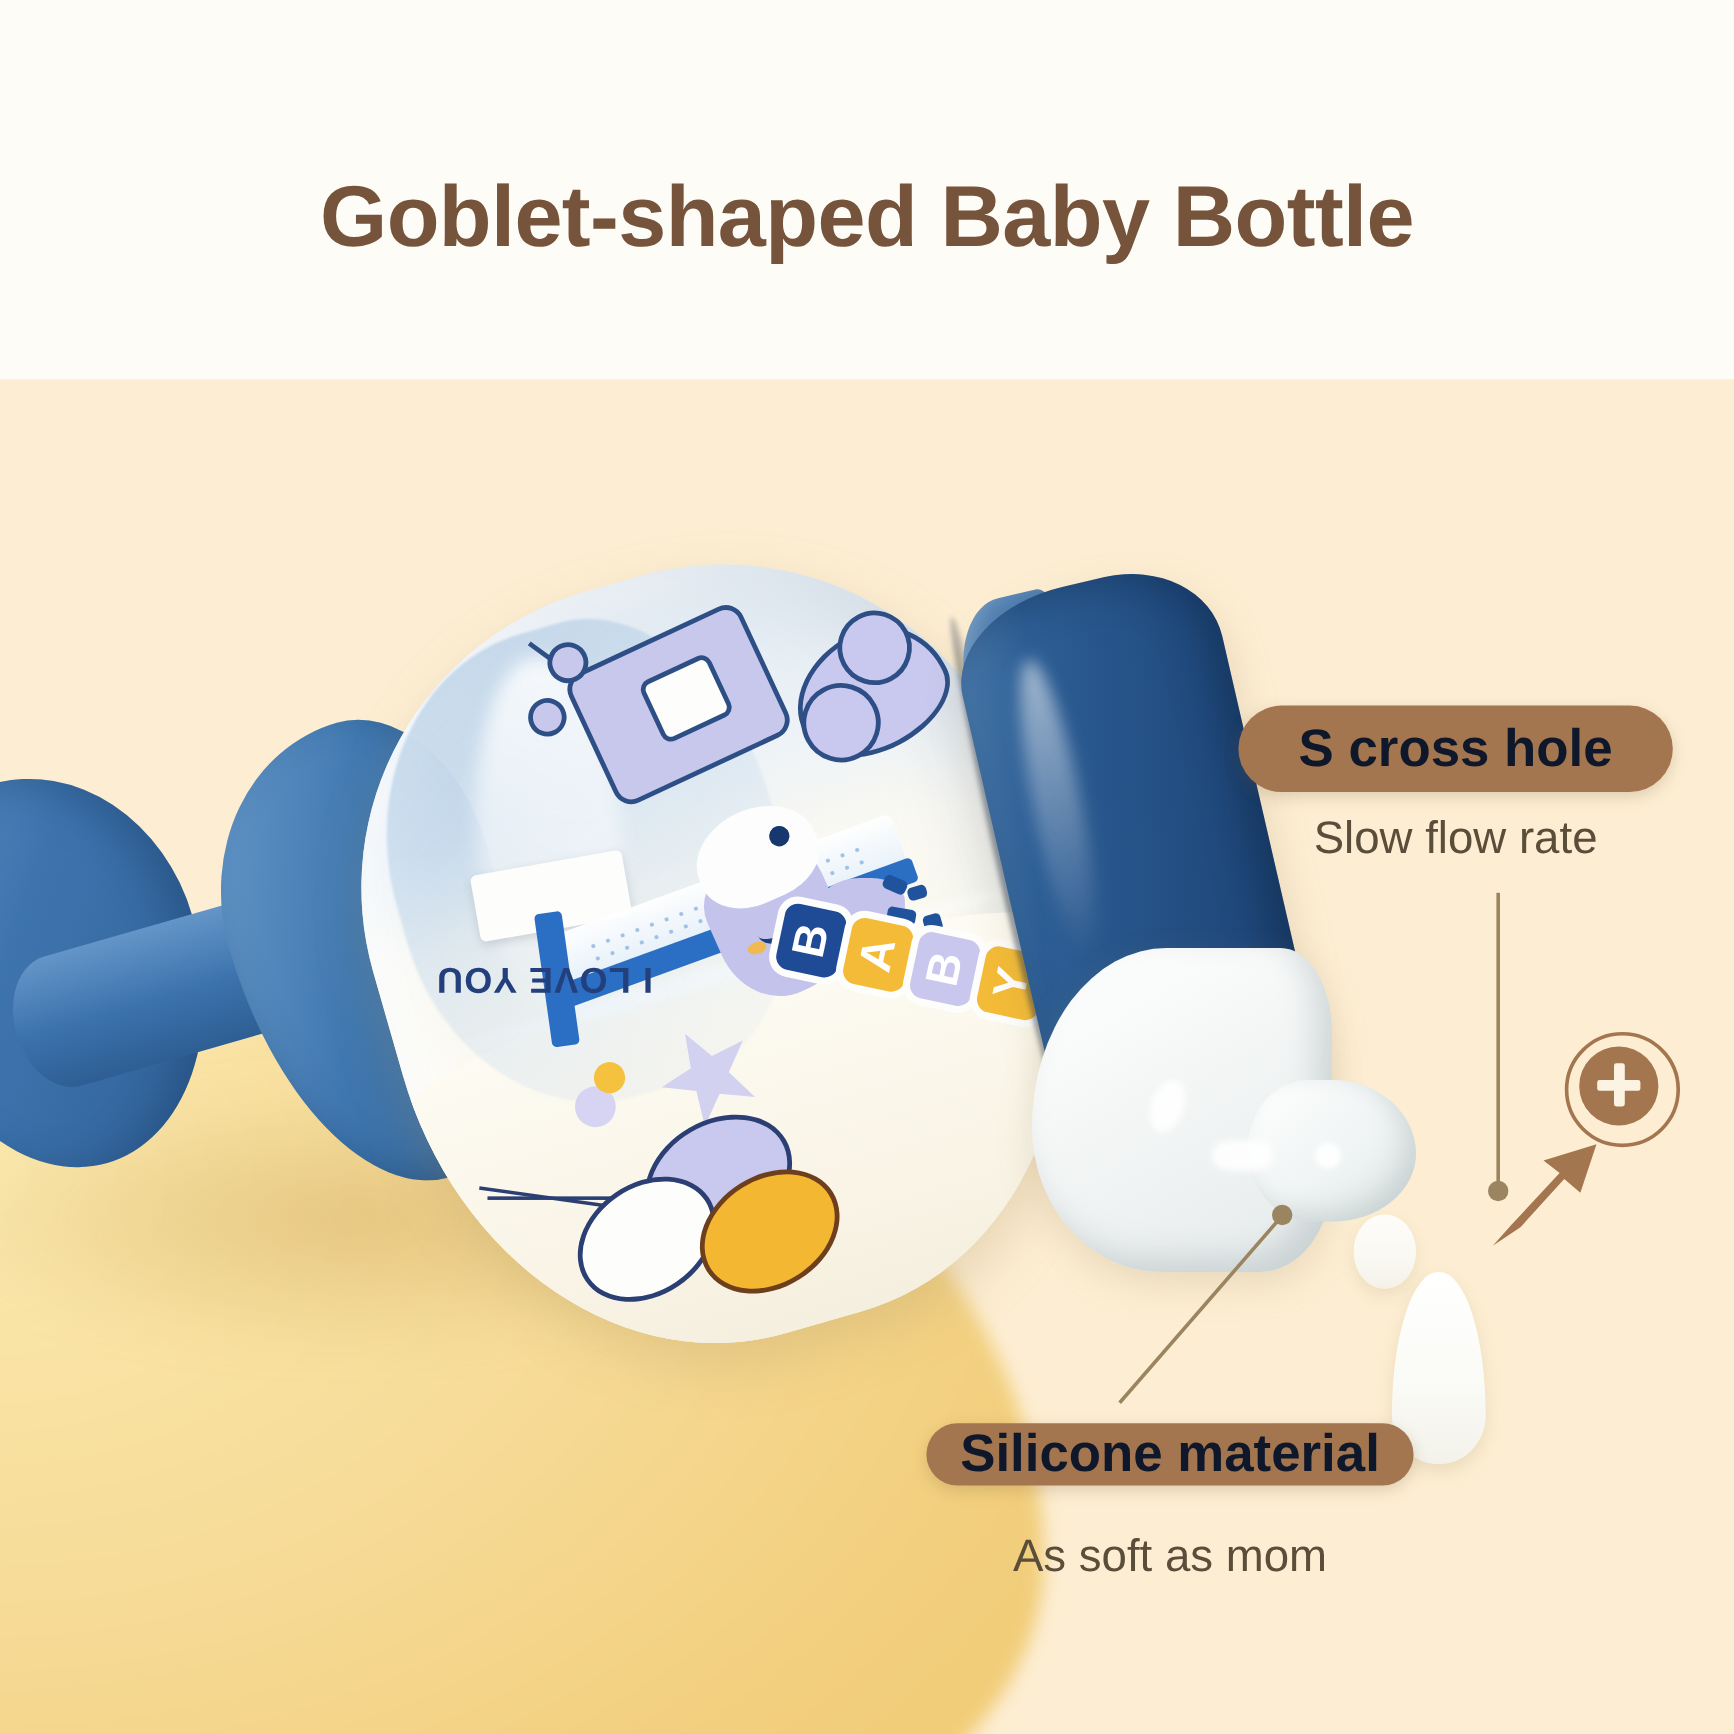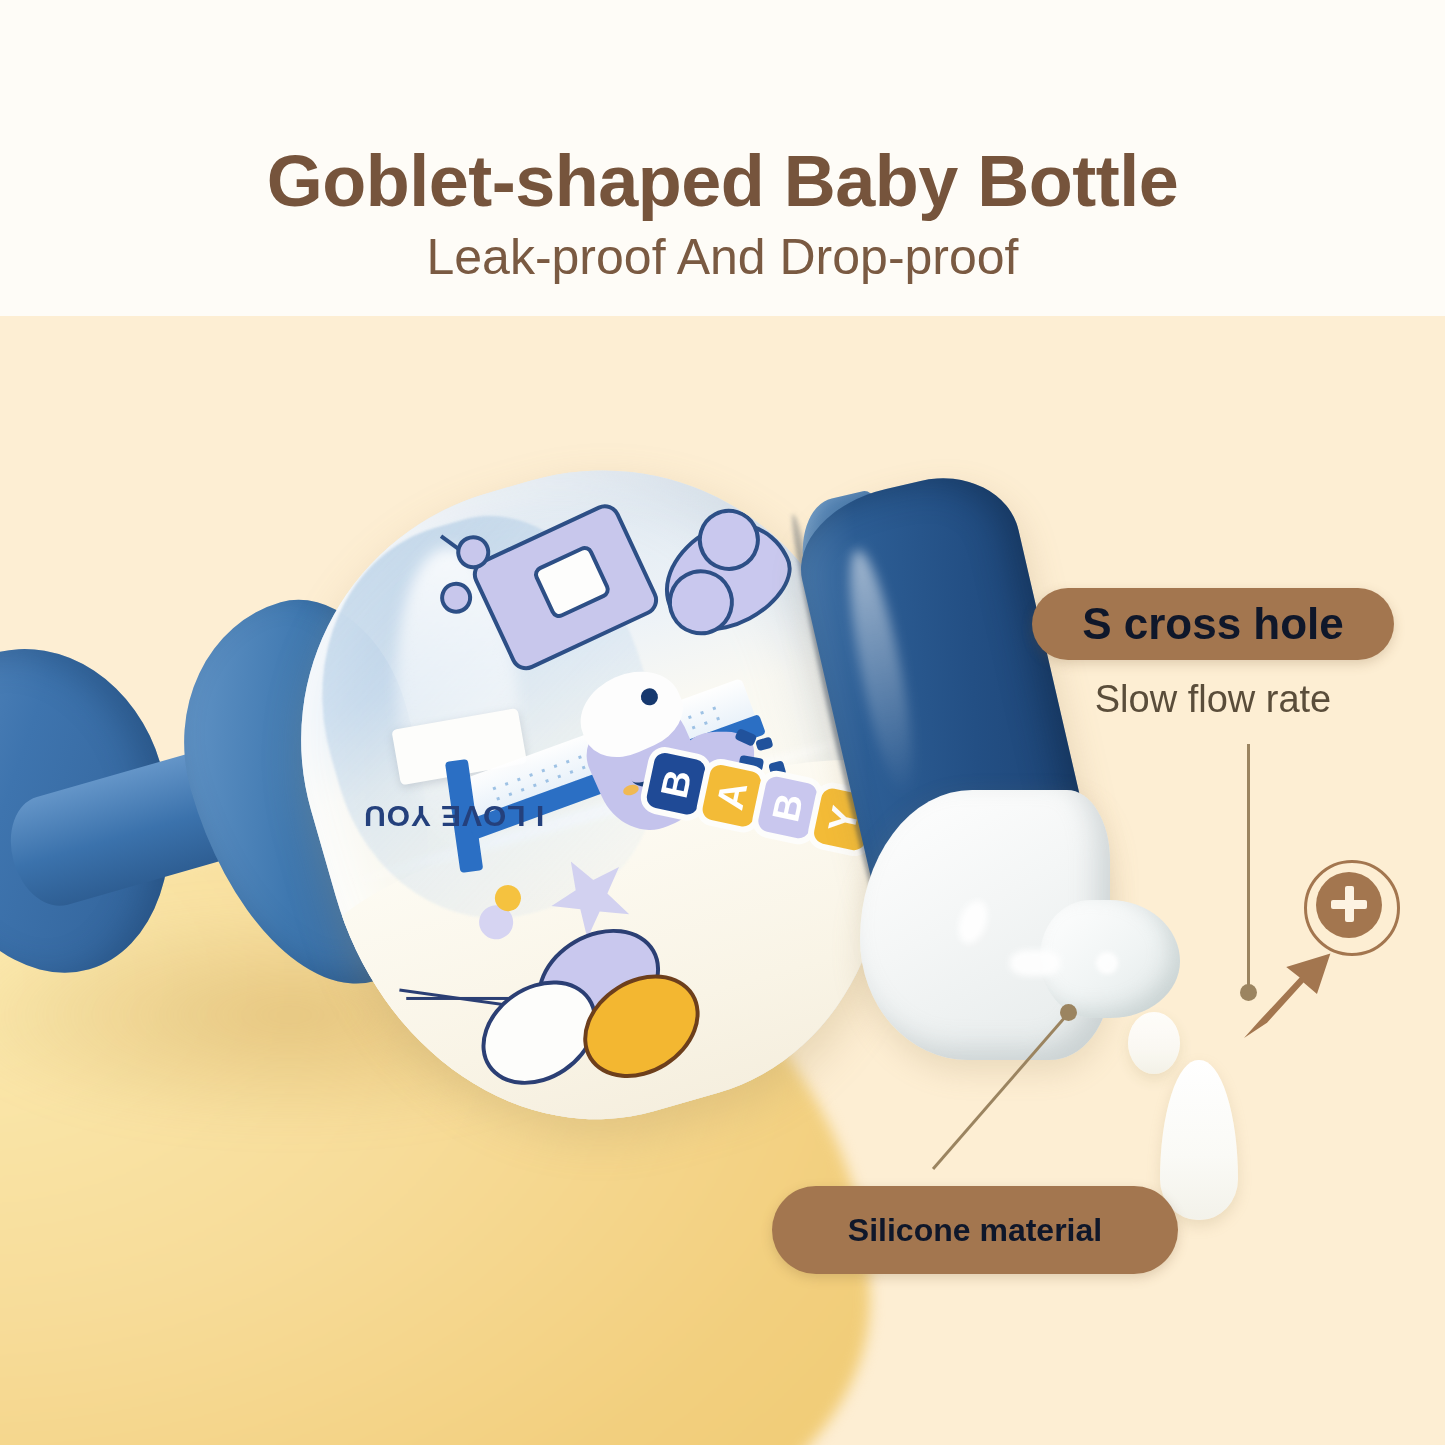--- a/index.html
+++ b/index.html
@@ -297,21 +297,21 @@
   .drop-a{left:1160px;top:1060px;width:78px;height:160px;border-radius:50% 50% 50% 50% / 76% 76% 26% 26%;}
   .drop-b{left:1128px;top:1012px;width:52px;height:62px;border-radius:50%;opacity:.9;}
 
   
   .pill{
     position:absolute;border-radius:999px;background:#a3764f;color:#0f172a;
     font-weight:bold;display:flex;align-items:center;justify-content:center;
     box-shadow:0 4px 12px rgba(120,85,50,.22);
   }
   .pill-cross{left:1032px;top:588px;width:362px;height:72px;font-size:44px;}
-  .pill-sil{left:772px;top:1186px;width:406px;height:88px;font-size:32px;}
+  .pill-sil{left:772px;top:1186px;width:406px;height:52px;font-size:44px;}
   .cap{
     position:absolute;text-align:center;color:#5a4d3a;font-size:38px;white-space:nowrap;
   }
   .cap-cross{left:1032px;top:678px;width:362px;}
   .cap-sil{left:772px;top:1276px;width:406px;}
 
   .leader{position:absolute;background:#9b8460;}
   .leader-v{left:1247px;top:744px;width:3px;height:248px;}
   .leader-dot{position:absolute;width:17px;height:17px;border-radius:50%;background:#9b8460;}
   .dot-v{left:1240px;top:984px;}
@@ -411,32 +411,32 @@
   <div class="nipple-tip"></div>
   <div class="nip-hl1"></div>
   <div class="nip-hl2"></div>
   <div class="nip-hl3"></div>
 
   <div class="drop drop-b"></div>
   <div class="drop drop-a"></div>
 
   <div class="header-band"></div>
   <div class="title">Goblet-shaped Baby Bottle</div>
-  <div class="subtitle">Leak-proof And Drop-proof</div>
 
   <div class="leader leader-v"></div>
   <div class="leader-dot dot-v"></div>
 
   <div class="pill pill-cross">S cross hole</div>
   <div class="cap cap-cross">Slow flow rate</div>
 
   <div class="diag-line"></div>
   <div class="leader-dot dot-diag"></div>
 
   <div class="pill pill-sil">Silicone material</div>
+  <div class="cap cap-sil">As soft as mom</div>
 
   <div class="mag-outer"></div>
   <div class="mag-inner"></div>
   <div class="mag-plus-h"></div>
   <div class="mag-plus-v"></div>
   <svg class="cursor-arrow" viewBox="0 0 100 100">
     <path d="M92 8 L46 22 L60 33 L18 78 L2 96 L26 80 L64 38 L78 50 Z" fill="#a3764f" transform="translate(-2,2)"></path>
   </svg>
 
 </div>

